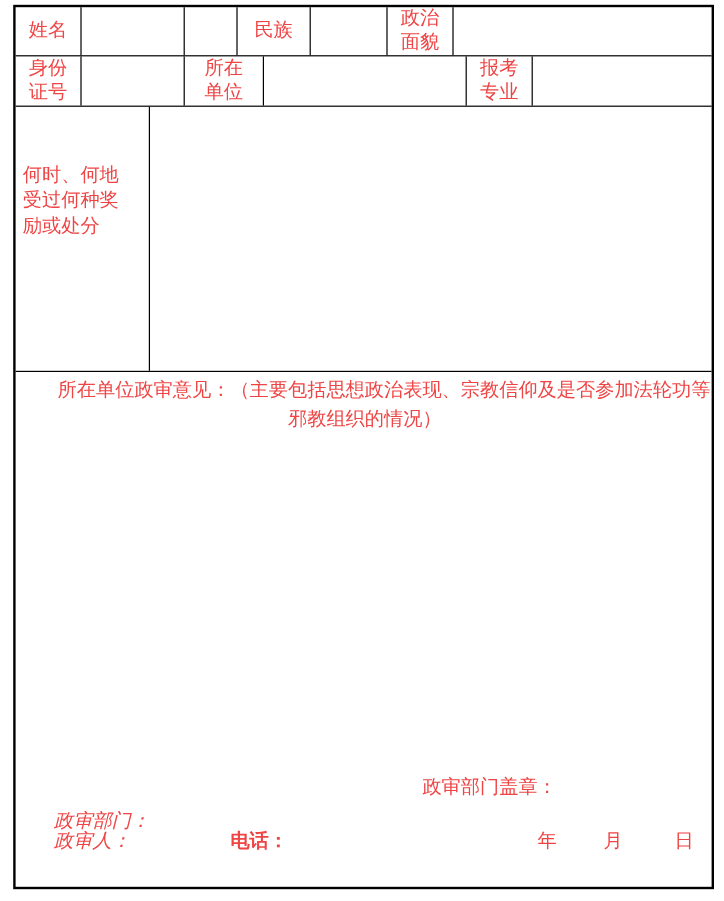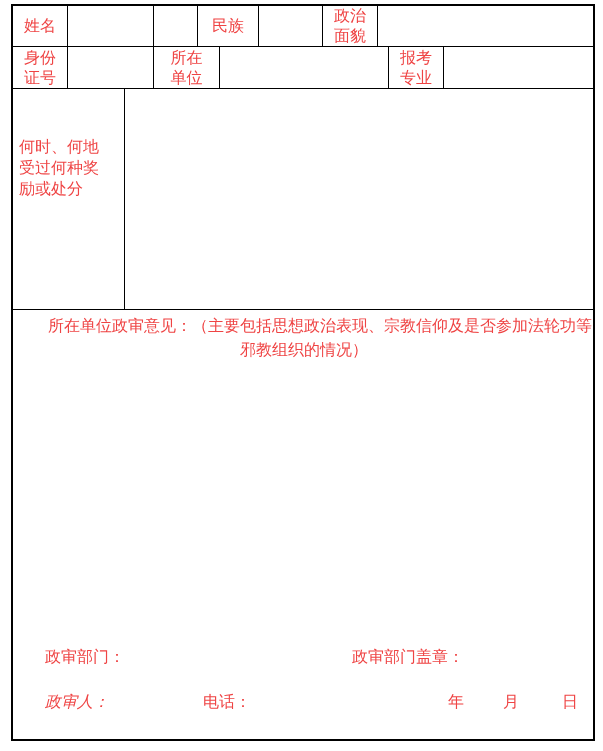--- a/index.html
+++ b/index.html
@@ -48,24 +48,24 @@
     margin:0;
     padding:4px 0 0 2px;
     text-indent:2em;
     line-height:24px;
     text-align:center;
   }
   .opinion-blank{
     height:220px;
   }
   .sig{position:absolute;white-space:nowrap;line-height:19px;}
-  .sig-dept{left:32px;top:337px;}
+  .sig-dept{left:32px;top:365px;font-style:italic;}
   .sig-seal{left:339px;top:337px;}
   .sig-reviewer{left:32px;top:382px;font-style:italic;}
-  .sig-phone{left:190px;top:382px;}
+  .sig-phone{left:179px;top:382px;font-weight:bold;}
   .sig-year{left:435px;top:382px;}
   .sig-month{left:490px;top:382px;}
   .sig-day{left:549px;top:382px;}
 </style>
 </head>
 <body>
 
 <div class="page">
   <div class="form-table">
 

